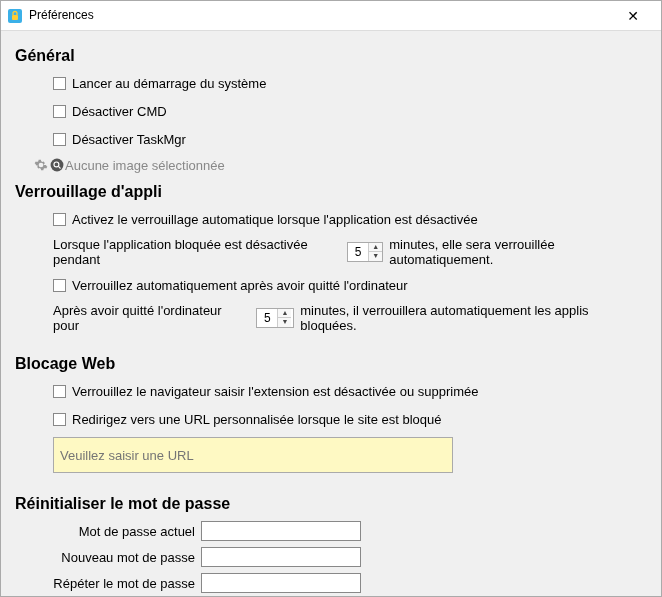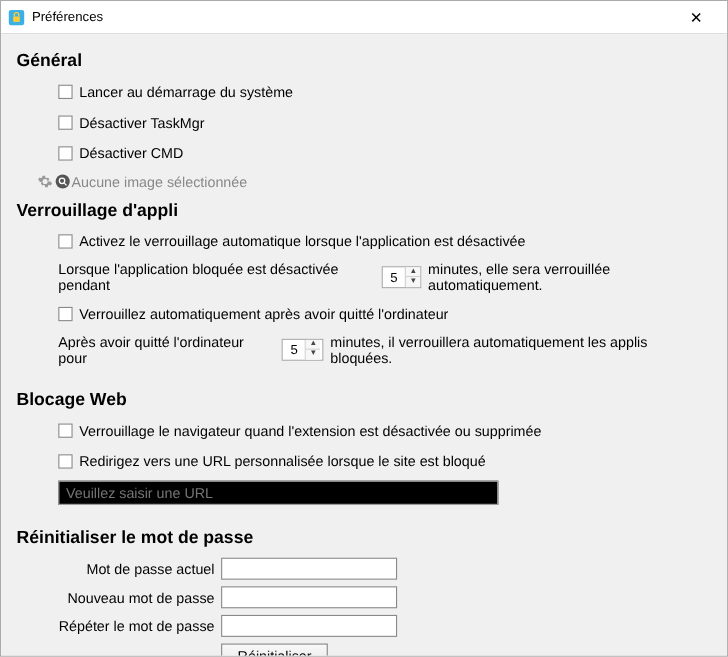--- a/index.html
+++ b/index.html
@@ -86,22 +86,22 @@
   .spinner-btns {
     display: flex; flex-direction: column; width: 14px; border-left: 1px solid #ccc;
   }
   .spinner-btn {
     height: 9px; font-size: 7px; line-height: 7px; text-align: center; color: #444;
     background: #f7f7f7;
   }
   .spinner-btn:first-child { border-bottom: 1px solid #ccc; }
   .text-input {
     border: 1px solid #aaa;
-    background: #000000;
-    height: 22px;
+    background: #fef9c3;
+    height: 36px;
     padding: 2px 6px;
     font-size: 13px;
     color: #888;
   }
   .url-input { width: 400px; }
   .pw-section { margin-top: 4px; }
   .pw-row {
     display: flex; align-items: center; gap: 6px; margin-bottom: 6px;
   }
   .pw-label {
@@ -142,25 +142,25 @@
 <div class="content">
 
   <div class="section-title">Général</div>
 
   <div class="row">
     <span class="checkbox"></span>
     <span>Lancer au démarrage du système</span>
   </div>
   <div class="row">
     <span class="checkbox"></span>
+    <span>Désactiver CMD</span>
+  </div>
+  <div class="row">
+    <span class="checkbox"></span>
     <span>Désactiver TaskMgr</span>
-  </div>
-  <div class="row">
-    <span class="checkbox"></span>
-    <span>Désactiver CMD</span>
   </div>
   <div class="subrow">
     <span class="gear-icon">
       <svg width="14" height="14" viewBox="0 0 24 24" fill="#999">
         <path d="M12 8a4 4 0 1 0 0 8 4 4 0 0 0 0-8zm9 4a7 7 0 0 1-.1 1.2l2 1.6-2 3.4-2.4-1a7 7 0 0 1-2 1.2l-.4 2.6h-4l-.4-2.6a7 7 0 0 1-2-1.2l-2.4 1-2-3.4 2-1.6A7 7 0 0 1 3 12a7 7 0 0 1 .1-1.2l-2-1.6 2-3.4 2.4 1a7 7 0 0 1 2-1.2L7.9 3h4l.4 2.6a7 7 0 0 1 2 1.2l2.4-1 2 3.4-2 1.6c.1.4.1.8.1 1.2z"></path>
       </svg>
     </span>
     <span class="search-icon">
       <svg width="14" height="14" viewBox="0 0 24 24">
         <circle cx="12" cy="12" r="11" fill="#555"></circle>
@@ -203,21 +203,21 @@
     </span>
     <span>minutes, il verrouillera automatiquement les applis bloquées.</span>
   </div>
 
   <div class="gap-section"></div>
 
   <div class="section-title">Blocage Web</div>
 
   <div class="row">
     <span class="checkbox"></span>
-    <span>Verrouillage le navigateur quand l'extension est désactivée ou supprimée</span>
+    <span>Verrouillez le navigateur saisir l'extension est désactivée ou supprimée</span>
   </div>
   <div class="row">
     <span class="checkbox"></span>
     <span>Redirigez vers une URL personnalisée lorsque le site est bloqué</span>
   </div>
   <div class="row">
     <input class="text-input url-input" placeholder="Veuillez saisir une URL" style="">
   </div>
 
   <div class="gap-section"></div>

